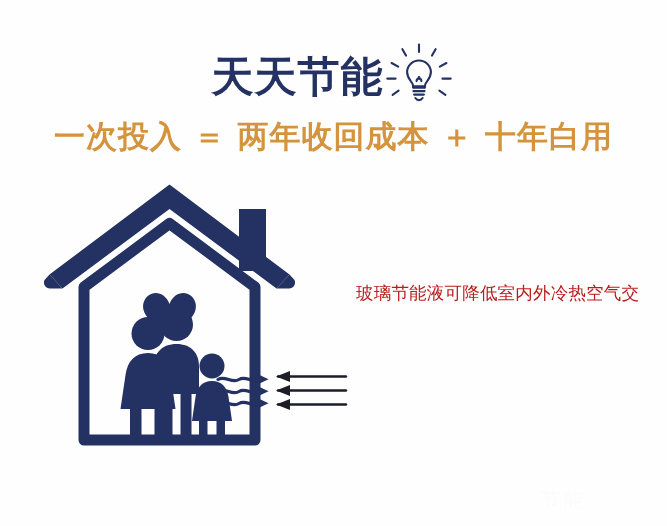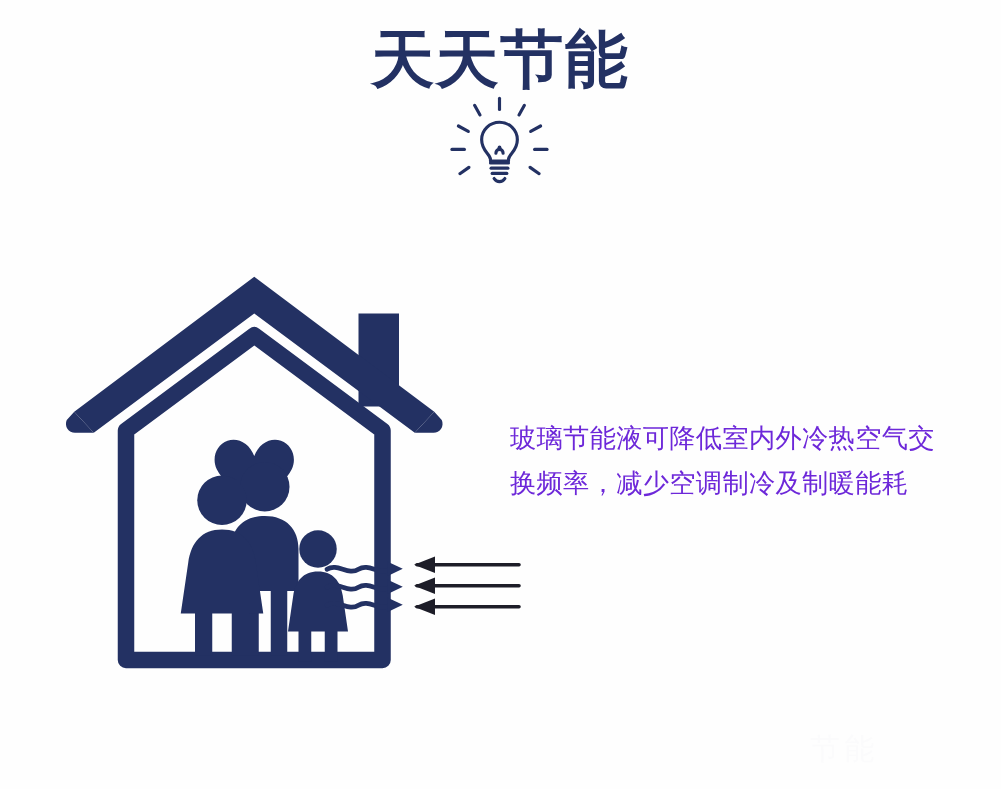--- a/index.html
+++ b/index.html
@@ -25,21 +25,20 @@
   
   .title-row {
     position: absolute;
     left: 0;
     top: 46px;
     width: 667px;
     height: 62px;
     display: flex;
     align-items: center;
     justify-content: center;
-    flex-direction: column;
   }
   .main-title {
     font-size: 42px;
     line-height: 1;
     font-weight: 700;
     letter-spacing: 1px;
     color: #233163;
     white-space: nowrap;
     font-family: "DejaVu Sans", "Liberation Sans", sans-serif;
   }
@@ -63,26 +62,26 @@
     font-weight: 700;
     letter-spacing: 1px;
     color: #d3943d;
     white-space: nowrap;
     font-family: "DejaVu Sans", "Liberation Sans", sans-serif;
   }
 
   
   .body-copy {
     position: absolute;
-    left: 340px;
+    left: 356px;
     top: 278px;
     width: 312px;
     font-size: 17.5px;
     line-height: 30px;
-    color: #6d28d9;
+    color: #b91c1c;
     font-family: "DejaVu Sans", "Liberation Sans", sans-serif;
     letter-spacing: 0.2px;
   }
   .body-copy .line { display: block; white-space: nowrap; }
 
   
   .house-art {
     position: absolute;
     left: 36px;
     top: 176px;
@@ -134,24 +133,24 @@
         <path d="M16.2 26.6l-6.6-3.6"></path>
         <path d="M57.8 26.6l6.6-3.6"></path>
         <path d="M13.6 38.6H5.3"></path>
         <path d="M60.4 38.6h8.3"></path>
         <path d="M16.6 50.6l-6.0 4.2"></path>
         <path d="M57.4 50.6l6.0 4.2"></path>
       </svg>
     </span>
   </div>
 
+  <div class="subtitle">一次投入 ＝ 两年收回成本 ＋ 十年白用</div>
 
   <div class="body-copy">
     <span class="line">玻璃节能液可降低室内外冷热空气交</span>
-    <span class="line">换频率，减少空调制冷及制暖能耗</span>
   </div>
 
   <div class="house-art">
     <svg width="318" height="280" viewBox="0 0 318 280">
 
       <g>
         <rect x="203" y="33" width="27" height="62" fill="#233163"></rect>
       </g>
 
       <g>

